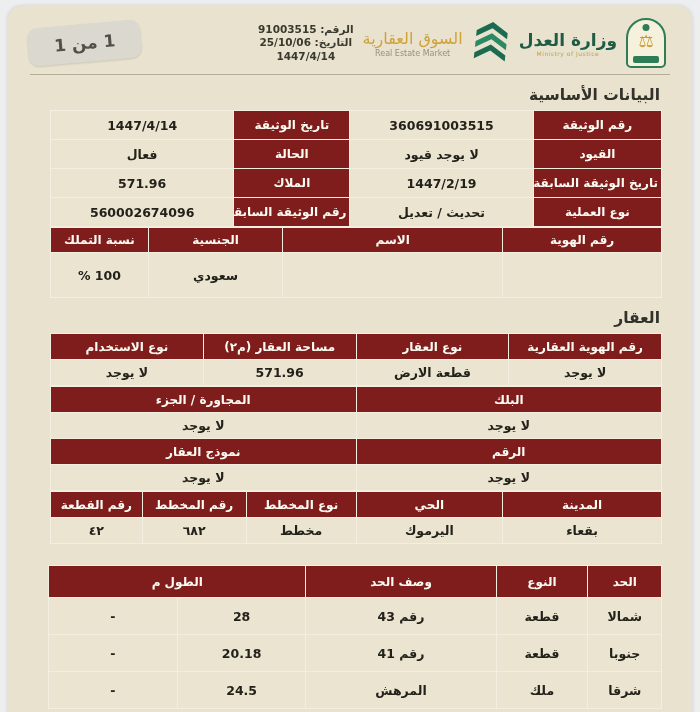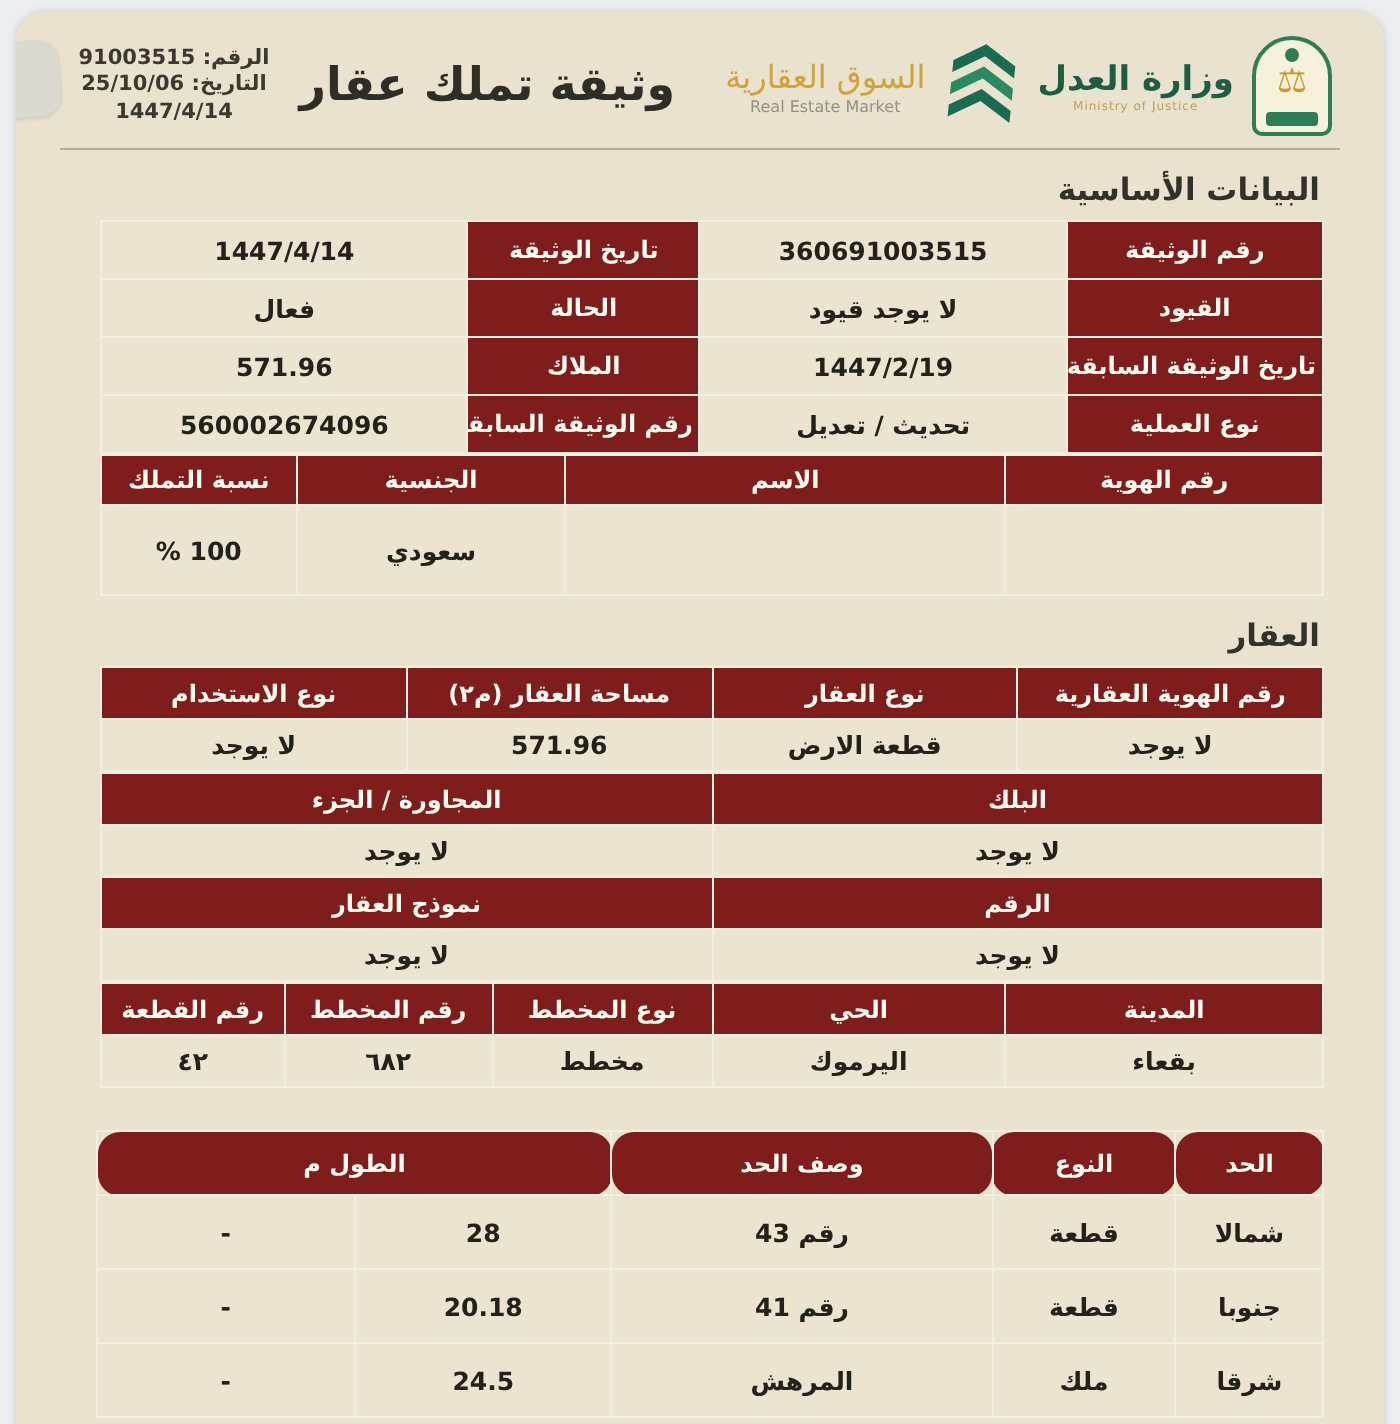--- a/index.html
+++ b/index.html
@@ -43,21 +43,21 @@
   .tbl-borders { width:614px; margin:21px 30px 0 40px; }
   td, th { border:1.6px solid #f3efe0; text-align:center; vertical-align:middle;
     font-size:12.5px; font-weight:bold; color:#23221a; background:#eae4d1;
     overflow:hidden; white-space:nowrap; padding:1px 3px; }
   .hd { background:#7f1d1d; color:#fbfbf2; font-size:12px; font-weight:bold; }
 
   .t-basic td { height:29px; }
   .t-owners .hrow td { height:25px; }
   .t-owners .drow td { height:45px; }
   .t-prop td { height:26px; }
-  .tbl-borders .hrow td { height:32px;border-radius:11px; }
+  .tbl-borders .hrow td { height:32px; }
   .tbl-borders .drow td { height:37px; }
 </style>
 </head>
 <body>
 
 <div class="card">
 
   <div class="hdr">
     <div class="emblem-arch">
       <span class="scales">⚖</span>
@@ -71,21 +71,20 @@
       <svg width="38" height="42" viewBox="0 0 44 48">
         <path d="M22 2 L40 13 V20 L22 9 L4 20 V13 Z" fill="#1b6b50"></path>
         <path d="M22 15 L40 26 V33 L22 22 L4 33 V26 Z" fill="#2a8a63"></path>
         <path d="M22 28 L40 39 V46 L22 35 L4 46 V39 Z" fill="#1b6b50"></path>
       </svg>
     </div>
     <div class="rem">
       <div class="rem-ar">السوق العقارية</div>
       <div class="rem-en">Real Estate Market</div>
     </div>
-    <div class="doc-title">وثيقة تملك عقار</div>
     <div class="meta">
       <div>الرقم: 91003515</div>
       <div>التاريخ: 25/10/06</div>
       <div>1447/4/14</div>
     </div>
     <div class="page-badge">1 من 1</div>
   </div>
   <div class="hrule"></div>
 
   <div class="sec-title">البيانات الأساسية</div>

